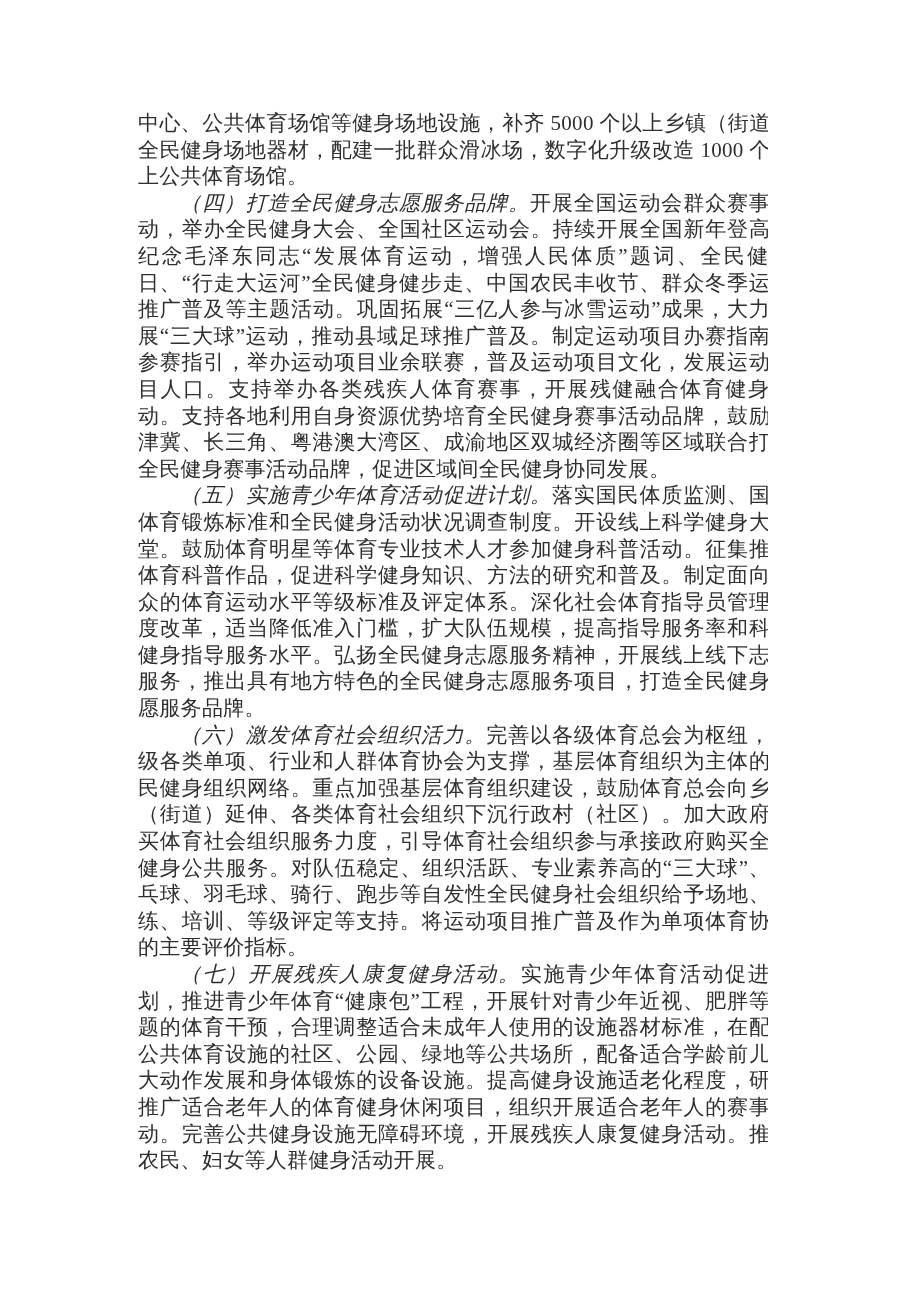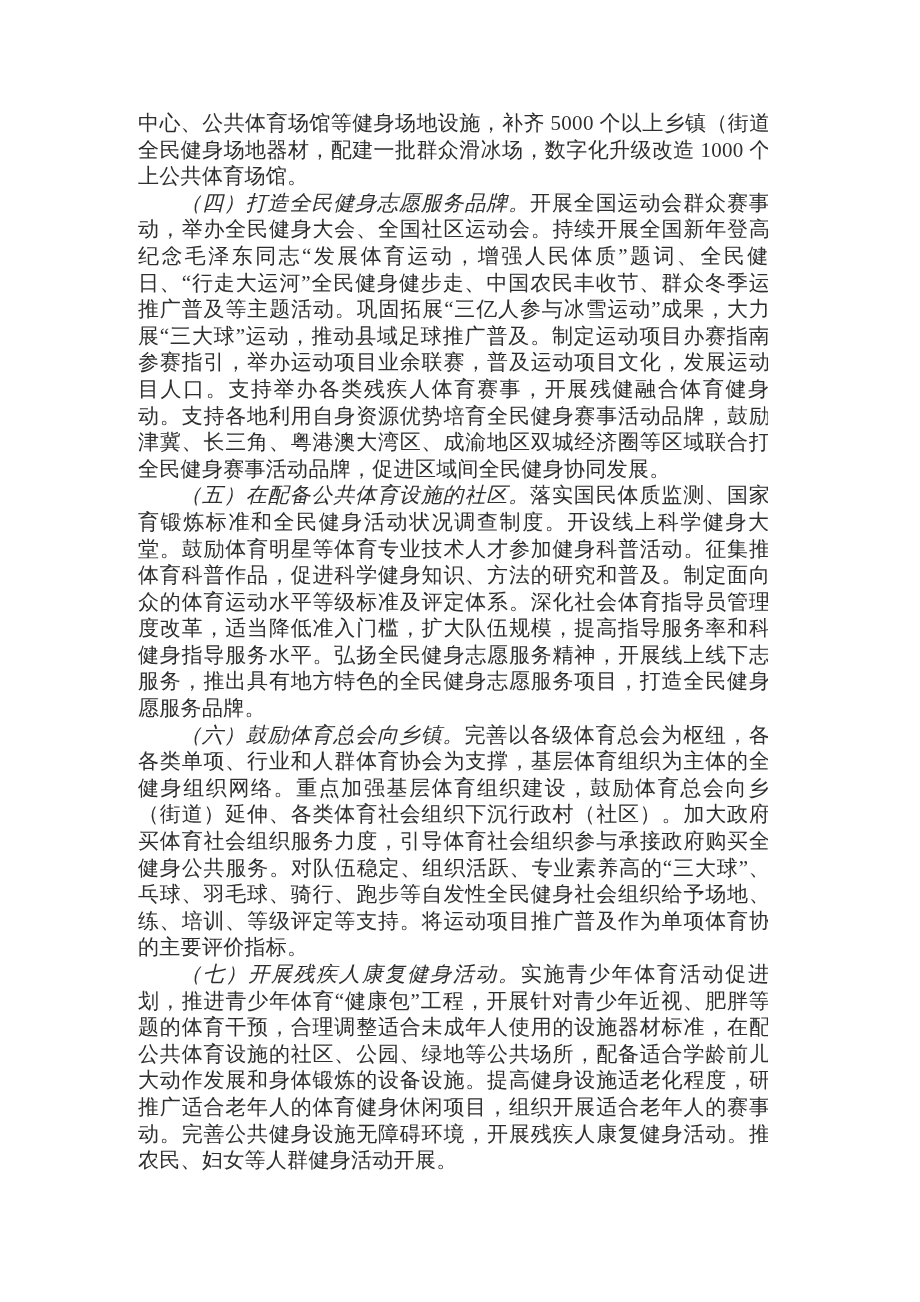--- a/index.html
+++ b/index.html
@@ -41,20 +41,20 @@
 <body>
 
 <div class="page">
   <div class="text-block">
 
     <p class="para no-indent"><span>中心、公共体育场馆等健身场地设施，补齐 5000 个以上乡镇（街道）全民健身场地器材，配建一批群众滑冰场，数字化升级改造 1000 个以上公共体育场馆。</span></p>
 
 
     <p class="para"><span class="kai">（四）打造全民健身志愿服务品牌。</span><span>开展全国运动会群众赛事活动，举办全民健身大会、全国社区运动会。持续开展全国新年登高、纪念毛泽东同志“发展体育运动，增强人民体质”题词、全民健身日、“行走大运河”全民健身健步走、中国农民丰收节、群众冬季运动推广普及等主题活动。巩固拓展“三亿人参与冰雪运动”成果，大力发展“三大球”运动，推动县域足球推广普及。制定运动项目办赛指南和参赛指引，举办运动项目业余联赛，普及运动项目文化，发展运动项目人口。支持举办各类残疾人体育赛事，开展残健融合体育健身活动。支持各地利用自身资源优势培育全民健身赛事活动品牌，鼓励京津冀、长三角、粤港澳大湾区、成渝地区双城经济圈等区域联合打造全民健身赛事活动品牌，促进区域间全民健身协同发展。</span></p>
 
-    <p class="para"><span class="kai">（五）在配备公共体育设施的社区。</span><span>落实国民体质监测、国家体育锻炼标准和全民健身活动状况调查制度。开设线上科学健身大讲堂。鼓励体育明星等体育专业技术人才参加健身科普活动。征集推广体育科普作品，促进科学健身知识、方法的研究和普及。制定面向大众的体育运动水平等级标准及评定体系。深化社会体育指导员管理制度改革，适当降低准入门槛，扩大队伍规模，提高指导服务率和科学健身指导服务水平。弘扬全民健身志愿服务精神，开展线上线下志愿服务，推出具有地方特色的全民健身志愿服务项目，打造全民健身志愿服务品牌。</span></p>
+    <p class="para"><span class="kai">（五）实施青少年体育活动促进计划。</span><span>落实国民体质监测、国家体育锻炼标准和全民健身活动状况调查制度。开设线上科学健身大讲堂。鼓励体育明星等体育专业技术人才参加健身科普活动。征集推广体育科普作品，促进科学健身知识、方法的研究和普及。制定面向大众的体育运动水平等级标准及评定体系。深化社会体育指导员管理制度改革，适当降低准入门槛，扩大队伍规模，提高指导服务率和科学健身指导服务水平。弘扬全民健身志愿服务精神，开展线上线下志愿服务，推出具有地方特色的全民健身志愿服务项目，打造全民健身志愿服务品牌。</span></p>
 
-    <p class="para"><span class="kai">（六）鼓励体育总会向乡镇。</span><span>完善以各级体育总会为枢纽，各级各类单项、行业和人群体育协会为支撑，基层体育组织为主体的全民健身组织网络。重点加强基层体育组织建设，鼓励体育总会向乡镇（街道）延伸、各类体育社会组织下沉行政村（社区）。加大政府购买体育社会组织服务力度，引导体育社会组织参与承接政府购买全民健身公共服务。对队伍稳定、组织活跃、专业素养高的“三大球”、乒乓球、羽毛球、骑行、跑步等自发性全民健身社会组织给予场地、教练、培训、等级评定等支持。将运动项目推广普及作为单项体育协会的主要评价指标。</span></p>
+    <p class="para"><span class="kai">（六）激发体育社会组织活力。</span><span>完善以各级体育总会为枢纽，各级各类单项、行业和人群体育协会为支撑，基层体育组织为主体的全民健身组织网络。重点加强基层体育组织建设，鼓励体育总会向乡镇（街道）延伸、各类体育社会组织下沉行政村（社区）。加大政府购买体育社会组织服务力度，引导体育社会组织参与承接政府购买全民健身公共服务。对队伍稳定、组织活跃、专业素养高的“三大球”、乒乓球、羽毛球、骑行、跑步等自发性全民健身社会组织给予场地、教练、培训、等级评定等支持。将运动项目推广普及作为单项体育协会的主要评价指标。</span></p>
 
     <p class="para"><span class="kai">（七）开展残疾人康复健身活动。</span><span>实施青少年体育活动促进计划，推进青少年体育“健康包”工程，开展针对青少年近视、肥胖等问题的体育干预，合理调整适合未成年人使用的设施器材标准，在配备公共体育设施的社区、公园、绿地等公共场所，配备适合学龄前儿童大动作发展和身体锻炼的设备设施。提高健身设施适老化程度，研究推广适合老年人的体育健身休闲项目，组织开展适合老年人的赛事活动。完善公共健身设施无障碍环境，开展残疾人康复健身活动。推动农民、妇女等人群健身活动开展。</span></p>
 
   </div>
 </div>
 
 </body></html>

